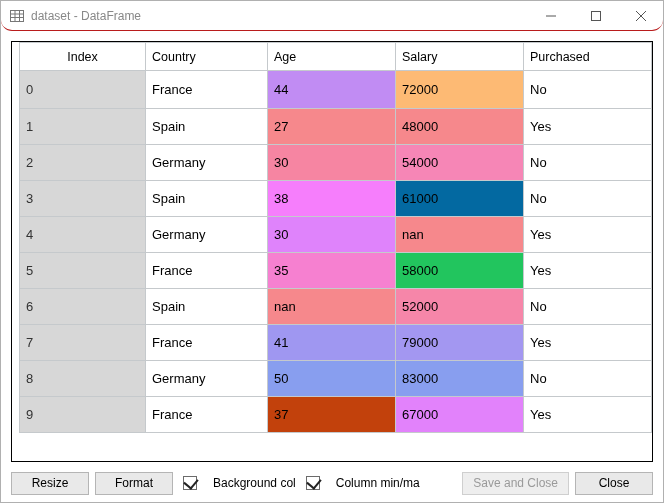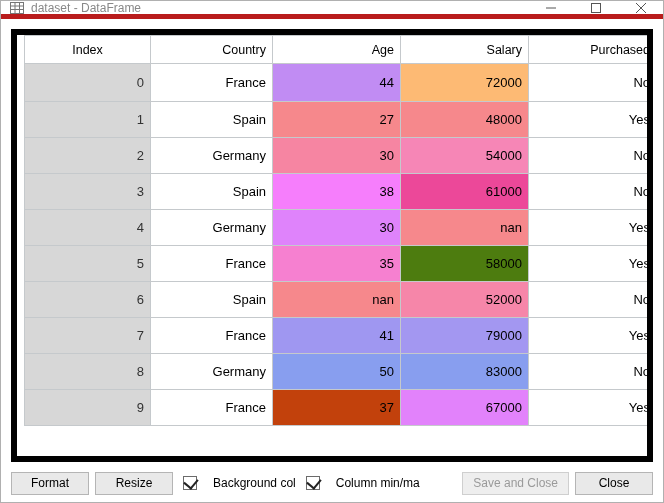--- a/index.html
+++ b/index.html
@@ -1,27 +1,27 @@
 <!DOCTYPE html>
 <html><head>
 <meta charset="utf-8">
 <style>
   * { box-sizing: border-box; margin: 0; padding: 0; }
   html, body { width: 664px; height: 503px; font-family: "Segoe UI", Tahoma, sans-serif; font-size: 13px; color: #000; background: #fff; overflow: hidden; }
   .window { width: 664px; height: 503px; background: #fff; border: 1px solid #b0b0b0; display: flex; flex-direction: column; }
-  .titlebar { height: 18px; display: flex; align-items: center; background: #fff; border-bottom: 5px solid #b91c1c; }
+  .titlebar { height: 30px; display: flex; align-items: center; background: #fff; border-bottom: 1px solid #b91c1c; border-radius: 11px; }
   .titlebar .icon { width: 16px; height: 16px; margin-left: 8px; margin-right: 6px; display:inline-flex; }
   .titlebar .title { color: #888; font-size: 12px; flex: 0 0 auto; }
   .titlebar .spacer { flex: 1; }
   .winbtn { width: 45px; height: 30px; display: flex; align-items: center; justify-content: center; color: #555; }
   .winbtn svg { stroke: #555; }
   .content { flex: 1; padding: 10px 10px 6px 10px; display: flex; flex-direction: column; }
-  .grid { flex: 1; border: 6px solid #000000; overflow: hidden; padding-left: 7px; }
+  .grid { flex: 1; border: 1px solid #000000; overflow: hidden; padding-left: 7px; }
   table { border-collapse: collapse; width: 100%; table-layout: fixed; }
-  th, td { border: 1px solid #c5c9cc; height: 36px; padding: 0 6px; text-align: right; font-weight: normal; vertical-align: middle; overflow: hidden; white-space: nowrap; }
+  th, td { border: 1px solid #c5c9cc; height: 36px; padding: 0 6px; text-align: left; font-weight: normal; vertical-align: middle; overflow: hidden; white-space: nowrap; }
   th { background: #fff; height: 28px; font-size: 12.5px; }
   th.index-head { text-align: center; }
   td.index-cell { background: #d7d7d7; color: #333; }
   tr.first td { height: 38px; }
   .col-index { width: 126px; }
   .col-country { width: 122px; }
   .col-age { width: 128px; }
   .col-salary { width: 128px; }
   .col-purchased { width: 128px; }
   .toolbar { height: 34px; display: flex; align-items: center; gap: 6px; padding-top: 8px; }
@@ -105,35 +105,35 @@
               <td class="index-cell">2</td>
               <td>Germany</td>
               <td style="background:#f685a2">30</td>
               <td style="background:#f686b6">54000</td>
               <td>No</td>
             </tr>
             <tr>
               <td class="index-cell">3</td>
               <td>Spain</td>
               <td style="background:#f67efc">38</td>
-              <td style="background:#ec4899">61000</td>
+              <td style="background:#0369a1">61000</td>
               <td>No</td>
             </tr>
             <tr>
               <td class="index-cell">4</td>
               <td>Germany</td>
               <td style="background:#df83fb">30</td>
               <td style="background:#f6888c">nan</td>
               <td>Yes</td>
             </tr>
             <tr>
               <td class="index-cell">5</td>
               <td>France</td>
               <td style="background:#f680d0">35</td>
-              <td style="background:#4d7c0f">58000</td>
+              <td style="background:#22c55e">58000</td>
               <td>Yes</td>
             </tr>
             <tr>
               <td class="index-cell">6</td>
               <td>Spain</td>
               <td style="background:#f6888c">nan</td>
               <td style="background:#f686a9">52000</td>
               <td>No</td>
             </tr>
             <tr>
@@ -155,22 +155,22 @@
               <td>France</td>
               <td style="background:#c2410c">37</td>
               <td style="background:#e282fb">67000</td>
               <td>Yes</td>
             </tr>
           </tbody>
       </table>
     </div>
 
     <div class="toolbar">
+      <div class="btn">Resize</div>
       <div class="btn">Format</div>
-      <div class="btn">Resize</div>
       <label class="chk">
         <span class="chkbox"></span>
         <span>Background col</span>
       </label>
       <label class="chk">
         <span class="chkbox"></span>
         <span>Column min/ma</span>
       </label>
       <span class="chkspacer"></span>
       <div class="btn disabled">Save and Close</div>

